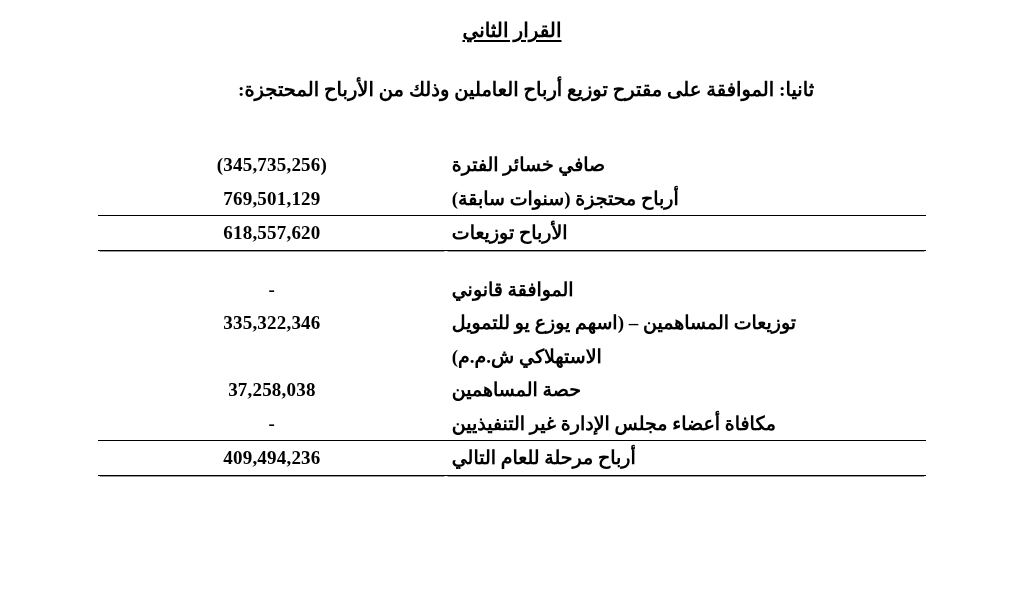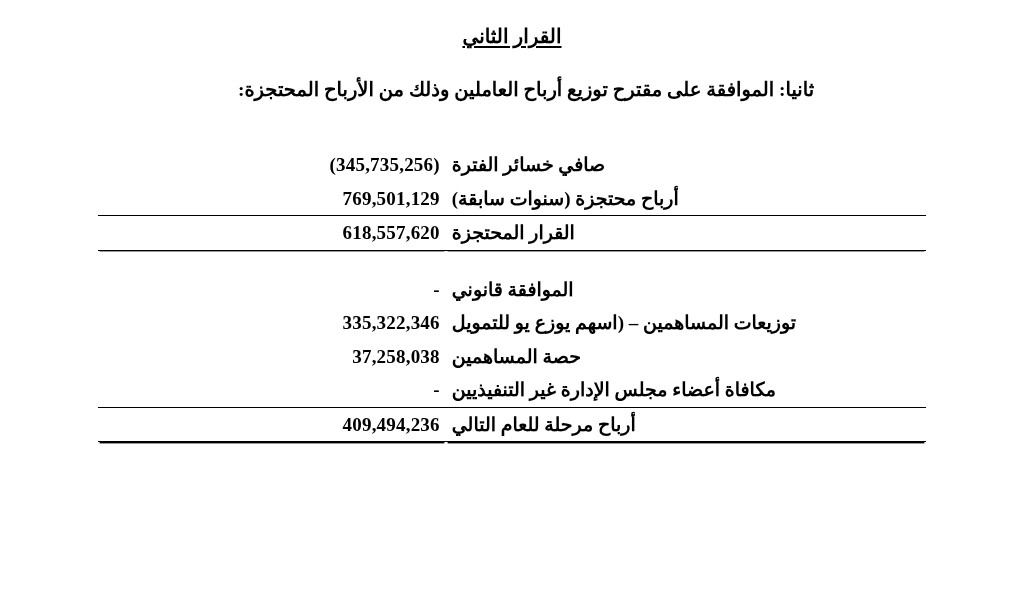--- a/index.html
+++ b/index.html
@@ -17,21 +17,21 @@
   .page {
     position: relative;
     width: 1024px;
     height: 606px;
     box-sizing: border-box;
   }
 
   
   .doc-title {
     position: absolute;
-    top: 24px;
+    top: 18px;
     left: 0;
     width: 1024px;
     text-align: center;
     font-size: 20px;
     font-weight: bold;
     direction: rtl;
   }
   .doc-title span {
     text-decoration: underline;
     text-underline-offset: 3px;
@@ -69,21 +69,21 @@
     vertical-align: top;
     line-height: 1.45;
     border: 0;
   }
   td.label {
     text-align: left;
     width: 58%;
     white-space: nowrap;
   }
   td.value {
-    text-align: right;
+    text-align: center;
     width: 42%;
     font-family: "Liberation Serif", "DejaVu Serif", serif;
     direction: ltr;
     letter-spacing: 0.2px;
   }
   
   tr.top-rule > td {
     border-top: 1.6px solid #000;
   }
   tr.double-rule > td {
@@ -115,34 +115,38 @@
       <tbody>
         <tr>
           <td class="label">صافي خسائر الفترة</td>
           <td class="value">(345,735,256)</td>
         </tr>
         <tr>
           <td class="label">أرباح محتجزة (سنوات سابقة)</td>
           <td class="value">769,501,129</td>
         </tr>
         <tr class="top-rule double-rule">
-          <td class="label">القرار المحتجزة</td>
+          <td class="label">الأرباح توزيعات</td>
           <td class="value">618,557,620</td>
         </tr>
         <tr class="spacer-row">
           <td></td>
           <td></td>
         </tr>
         <tr>
           <td class="label">الموافقة قانوني</td>
           <td class="value dash">-</td>
         </tr>
         <tr>
           <td class="label">توزيعات المساهمين – (اسهم يوزع يو للتمويل</td>
           <td class="value">335,322,346</td>
+        </tr>
+        <tr>
+          <td class="label">الاستهلاكي ش.م.م)</td>
+          <td class="value"></td>
         </tr>
         <tr>
           <td class="label">حصة المساهمين</td>
           <td class="value">37,258,038</td>
         </tr>
         <tr>
           <td class="label">مكافاة أعضاء مجلس الإدارة غير التنفيذيين</td>
           <td class="value dash">-</td>
         </tr>
         <tr class="top-rule double-rule">

